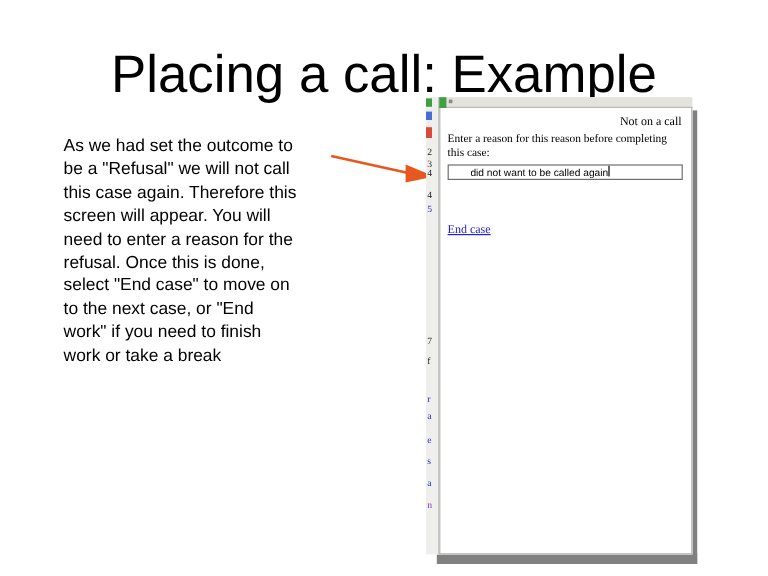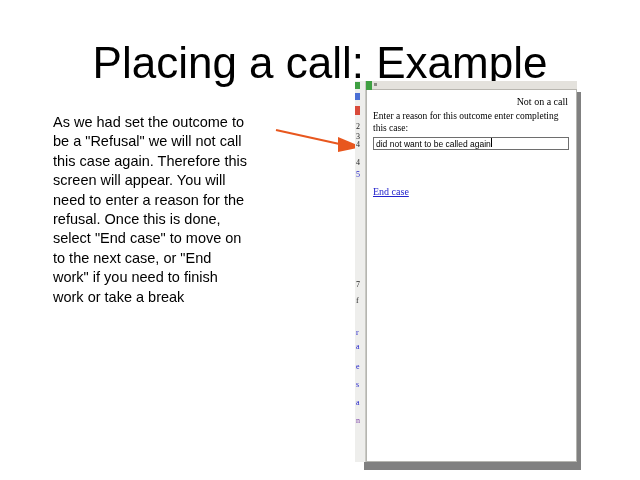--- a/index.html
+++ b/index.html
@@ -189,21 +189,21 @@
     width: 196px;
     height: 13px;
     border: 1px solid #6e6e6e;
     box-sizing: border-box;
     background: #ffffff;
     overflow: hidden;
     white-space: nowrap;
     font-family: "Liberation Sans", sans-serif;
     font-size: 8.5px;
     line-height: 11px;
-    padding: 0 0 0 2px;
+    padding: 0 0 0 18px;
   }
   #input-value {
     display: inline-block;
     vertical-align: top;
     line-height: 11px;
     padding-top: 1px;
   }
 
   #panel-links {
     margin-top: 35px;
@@ -257,21 +257,21 @@
   <div id="panel-topbar">
     <div id="topbar-green-marker"></div>
     <div id="topbar-thumb"></div>
   </div>
 
   <div id="panel-frame">
     <div id="panel-content">
 
       <div id="panel-heading">Not on a call</div>
 
-      <div id="panel-instruction">Enter a reason for this outcome enter completing this case:</div>
+      <div id="panel-instruction">Enter a reason for this reason before completing this case:</div>
 
       <div id="input-row">
         <span id="input-value">did not want to be called again</span><span class="caret"></span>
       </div>
 
       <div id="panel-links">
         <a class="panel-link">End case</a>
       </div>
 
     </div>

